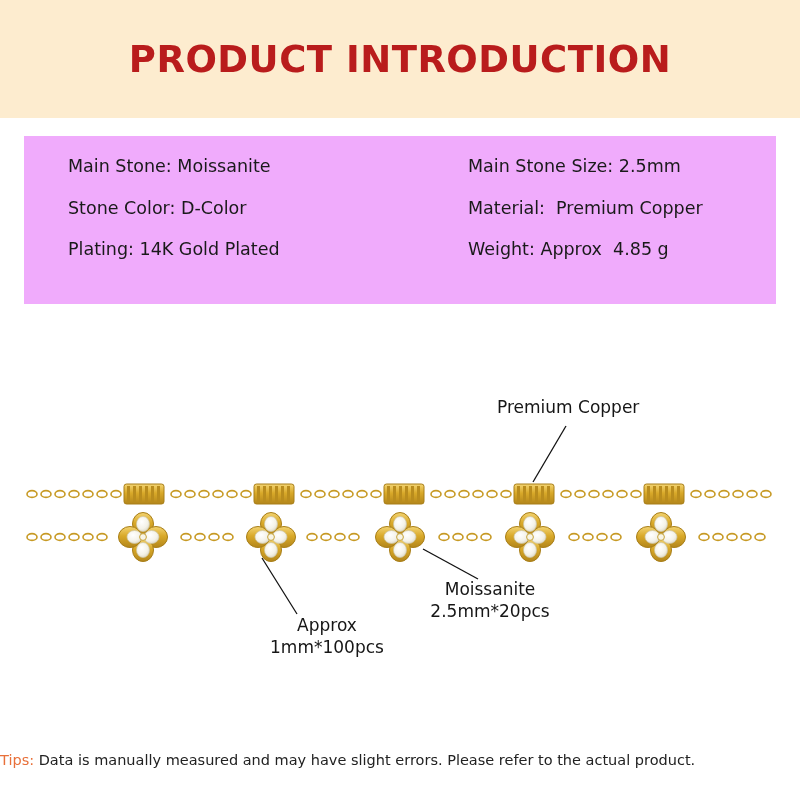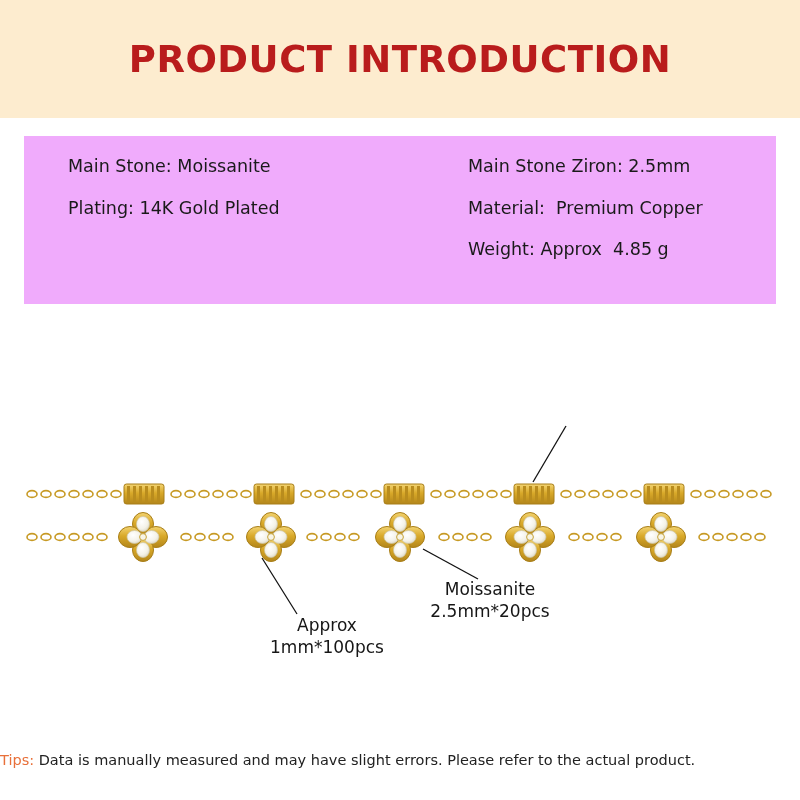--- a/index.html
+++ b/index.html
@@ -106,24 +106,25 @@
 </head>
 <body>
 
 <div class="header-band">
   <div class="header-title">PRODUCT INTRODUCTION</div>
 </div>
 
 <div class="spec-panel">
   <div class="spec-col left">
     <div class="spec-row">Main Stone: Moissanite</div>
+    <div class="spec-row">Stone Color: D-Color</div>
     <div class="spec-row">Plating: 14K Gold Plated</div>
   </div>
   <div class="spec-col right">
-    <div class="spec-row">Main Stone Ziron: 2.5mm</div>
+    <div class="spec-row">Main Stone Size: 2.5mm</div>
     <div class="spec-row">Material:  Premium Copper</div>
     <div class="spec-row">Weight: Approx  4.85 g</div>
   </div>
 </div>
 
 <div class="illustration">
 
   <svg class="svg-layer" viewBox="0 0 800 400" xmlns="http://www.w3.org/2000/svg">
     <defs>
       <linearGradient id="goldGrad" x1="0" y1="0" x2="0" y2="1">
@@ -359,19 +360,20 @@
       </g>
     </g>
 
     <g stroke="#111111" stroke-width="1.3" fill="none">
       <line x1="566" y1="96" x2="533" y2="152"></line>
       <line x1="262" y1="228" x2="297" y2="284"></line>
       <line x1="423" y1="219" x2="478" y2="249"></line>
     </g>
   </svg>
 
+  <div class="callout-label" id="label-premium-copper">Premium Copper</div>
   <div class="callout-label" id="label-ziron">Approx
 1mm*100pcs</div>
   <div class="callout-label" id="label-moissanite">Moissanite
 2.5mm*20pcs</div>
 </div>
 
 <div class="tips-line"><span class="tips-word">Tips:</span><span> Data is manually measured and may have slight errors. Please refer to the actual product.</span></div>
 
 </body></html>

